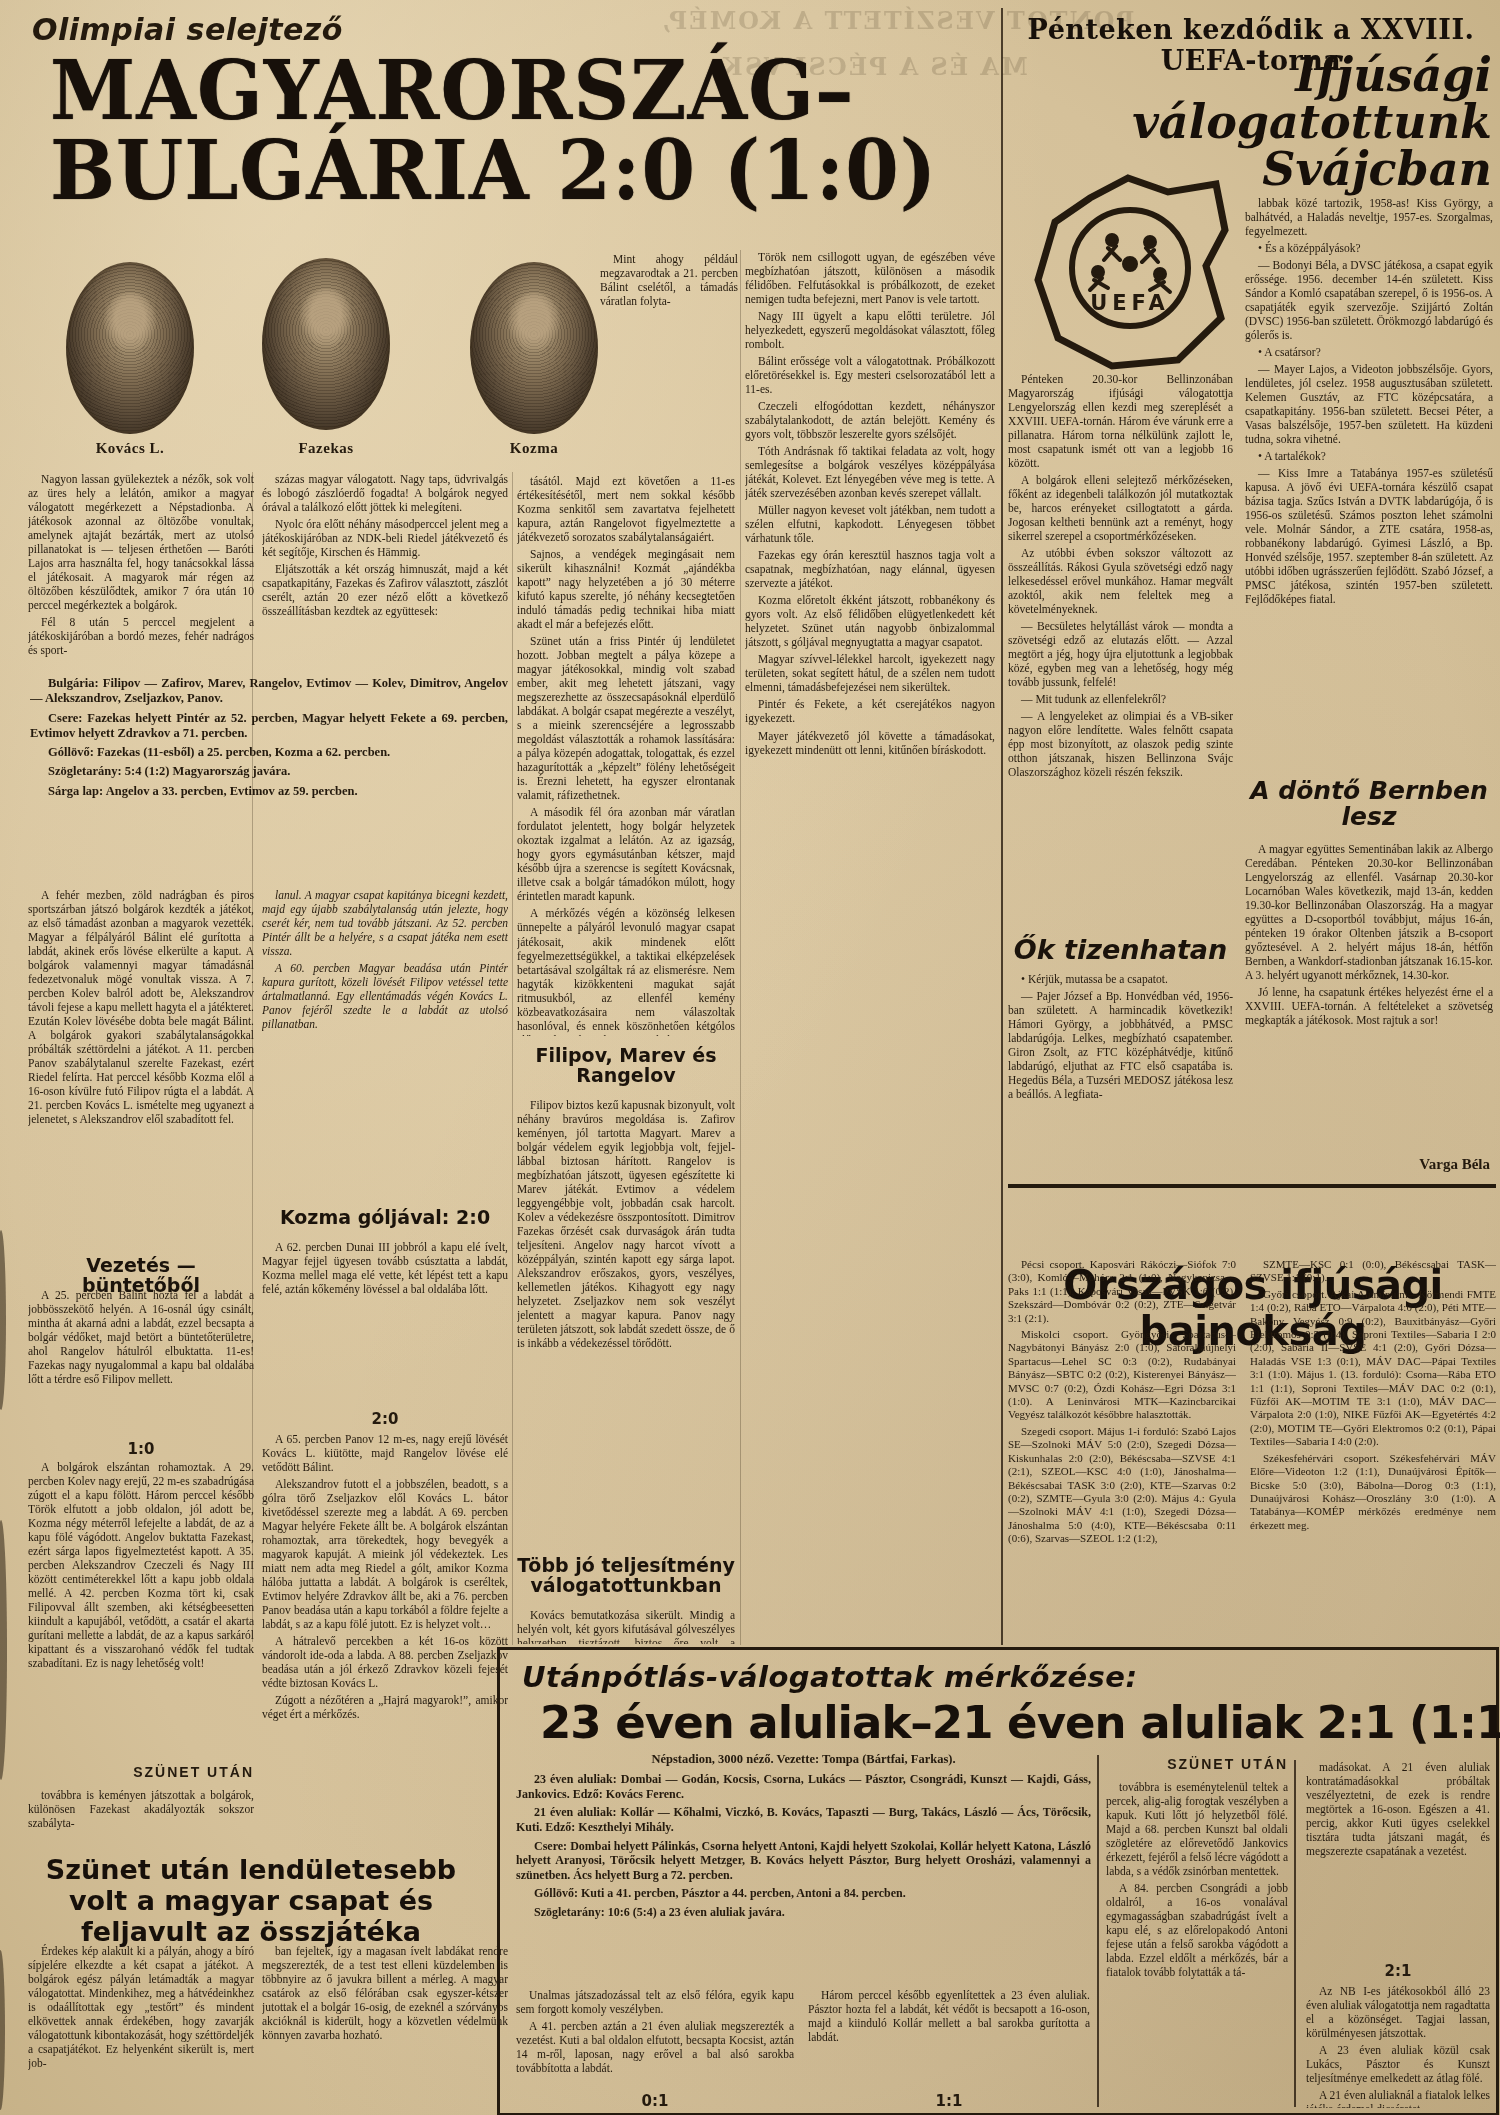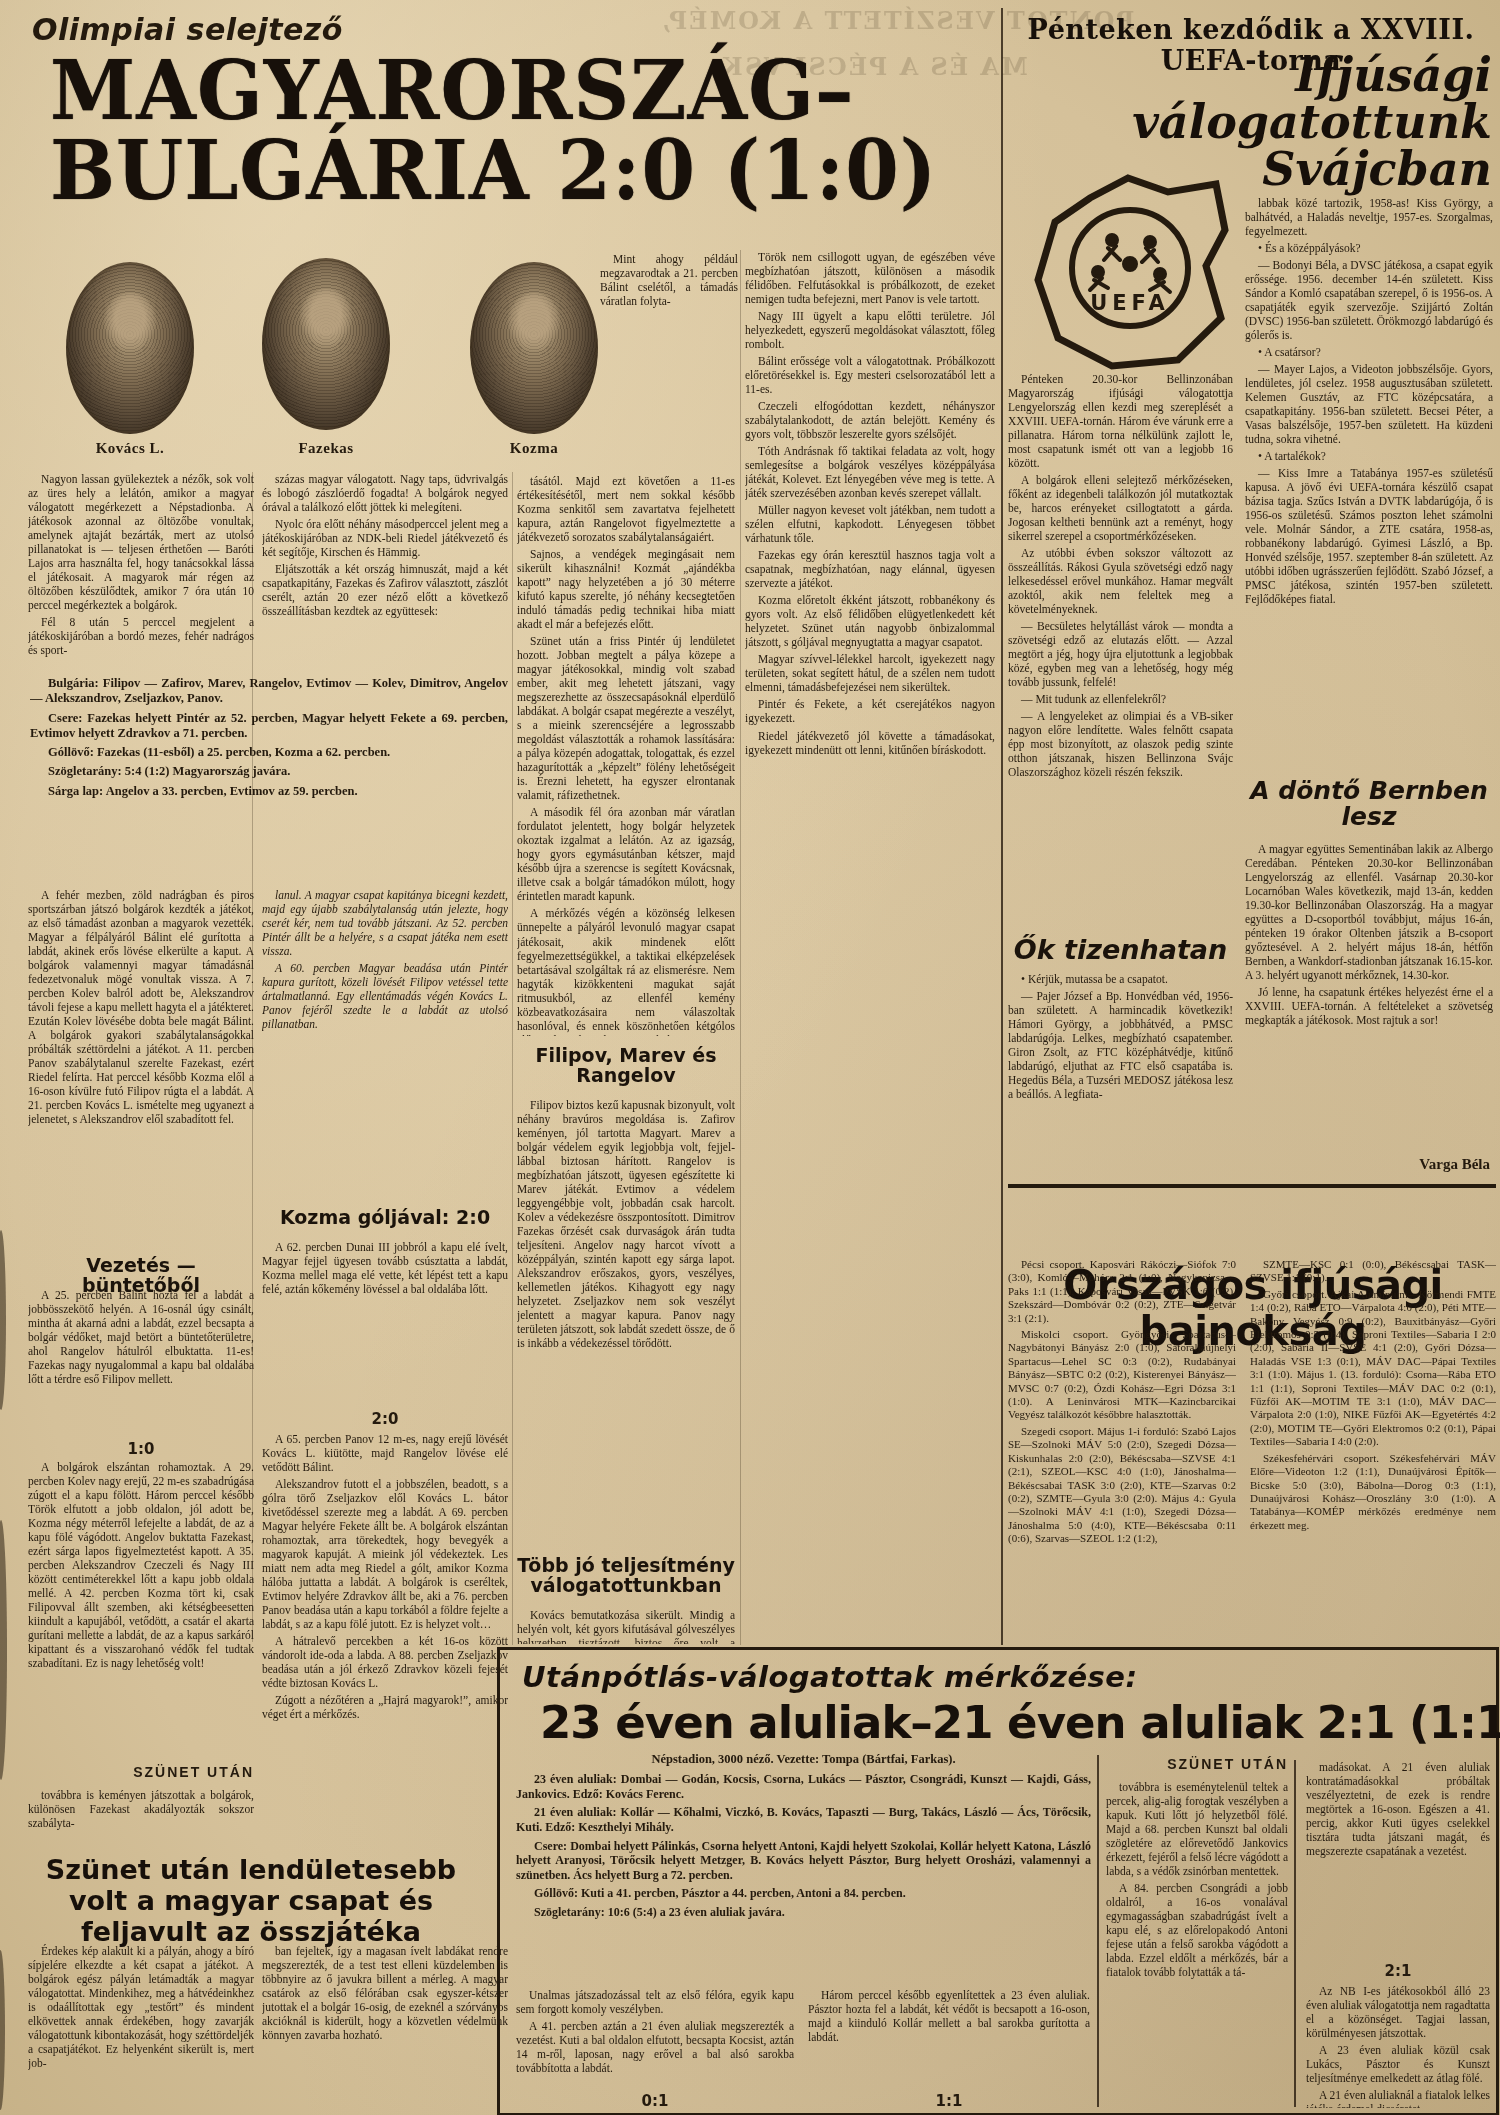--- a/index.html
+++ b/index.html
@@ -154,21 +154,21 @@
       <p class="p">Török nem csillogott ugyan, de egészében véve megbízhatóan játszott, különösen a második félidőben. Felfutásokkal is próbálkozott, de ezeket nemigen tudta befejezni, mert Panov is vele tartott.</p>
       <p class="p">Nagy III ügyelt a kapu előtti területre. Jól helyezkedett, egyszerű megoldásokat választott, főleg rombolt.</p>
       <p class="p">Bálint erőssége volt a válogatottnak. Próbálkozott előretörésekkel is. Egy mesteri cselsorozatából lett a 11-es.</p>
       <p class="p">Czeczeli elfogódottan kezdett, néhányszor szabálytalankodott, de aztán belejött. Kemény és gyors volt, többször leszerelte gyors szélsőjét.</p>
       <p class="p">Tóth Andrásnak fő taktikai feladata az volt, hogy semlegesítse a bolgárok veszélyes középpályása játékát, Kolevet. Ezt lényegében véve meg is tette. A játék szervezésében azonban kevés szerepet vállalt.</p>
       <p class="p">Müller nagyon keveset volt játékban, nem tudott a szélen elfutni, kapkodott. Lényegesen többet várhatunk tőle.</p>
       <p class="p">Fazekas egy órán keresztül hasznos tagja volt a csapatnak, megbízhatóan, nagy elánnal, ügyesen szervezte a játékot.</p>
       <p class="p">Kozma előretolt ékként játszott, robbanékony és gyors volt. Az első félidőben elügyetlenkedett két helyzetet. Szünet után nagyobb önbizalommal játszott, s góljával megnyugtatta a magyar csapatot.</p>
       <p class="p">Magyar szívvel-lélekkel harcolt, igyekezett nagy területen, sokat segített hátul, de a szélen nem tudott elmenni, támadásbefejezései nem sikerültek.</p>
       <p class="p">Pintér és Fekete, a két cserejátékos nagyon igyekezett.</p>
-      <p class="p">Riedel játékvezető jól követte a támadásokat, igyekezett mindenütt ott lenni, kitűnően bíráskodott.</p>
+      <p class="p">Mayer játékvezető jól követte a támadásokat, igyekezett mindenütt ott lenni, kitűnően bíráskodott.</p>
     </div>
 
   <div class="abs uefa-kicker" style="left:1010px; top:14px; width:482px;">Pénteken kezdődik a XXVIII. UEFA-torna</div>
   <div class="abs uefa-script" style="left:1010px; top:52px; width:482px;">
     <div>Ifjúsági</div>
     <div>válogatottunk</div>
     <div>Svájcban</div>
   </div>
 
   <div class="abs" style="left:1028px; top:168px; width:205px; height:205px;">

